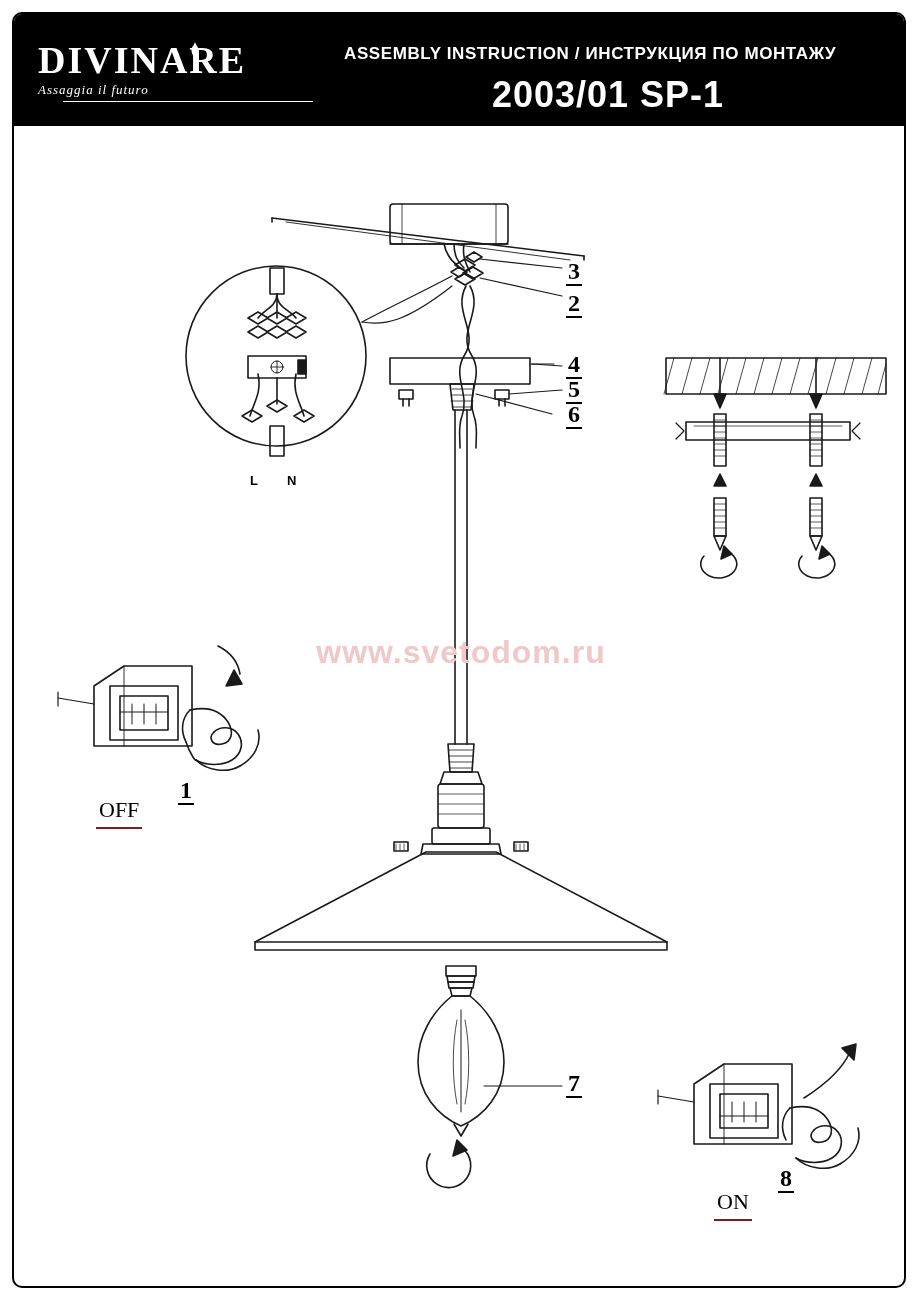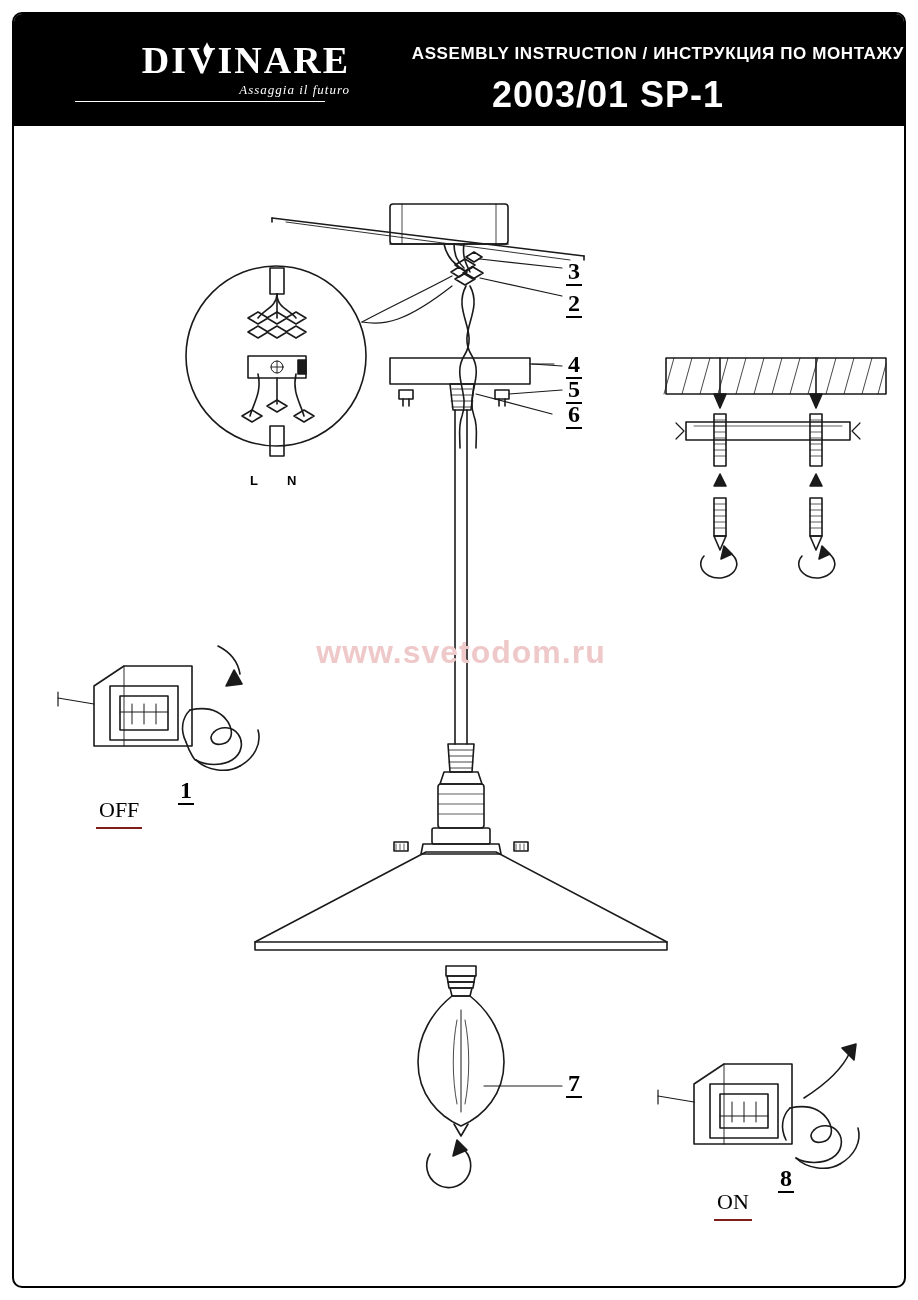--- a/index.html
+++ b/index.html
@@ -24,23 +24,23 @@
   }
   .header {
     position: absolute;
     left: 0; top: 0;
     width: 894px; height: 112px;
     background: #000;
     color: #fff;
   }
   .brand {
     position: absolute;
-    left: 36px; top: 26px;
+    left: 24px; top: 26px;
     width: 300px;
-    text-align: right;
+    text-align: left;
   }
   .brand-name {
     font-family: "Liberation Serif", serif;
     font-weight: bold;
     font-size: 38px;
     letter-spacing: 2px;
     line-height: 40px;
     white-space: nowrap;
   }
   .brand-flame {
@@ -57,21 +57,21 @@
   }
   .brand-rule {
     width: 250px; height: 1px;
     background: #fff;
     margin: 3px auto 0 auto;
   }
   .title-line1 {
     position: absolute;
     left: 330px; top: 30px;
     width: 560px;
-    text-align: right;
+    text-align: left;
     font-size: 17px;
     font-weight: bold;
     letter-spacing: 0.6px;
   }
   .title-line2 {
     position: absolute;
     left: 314px; top: 60px;
     width: 560px;
     text-align: center;
     font-size: 36px;

